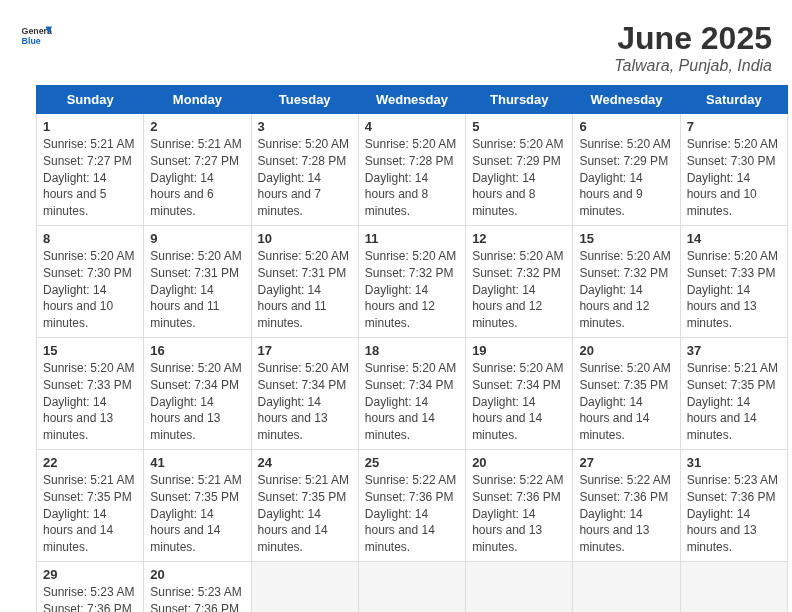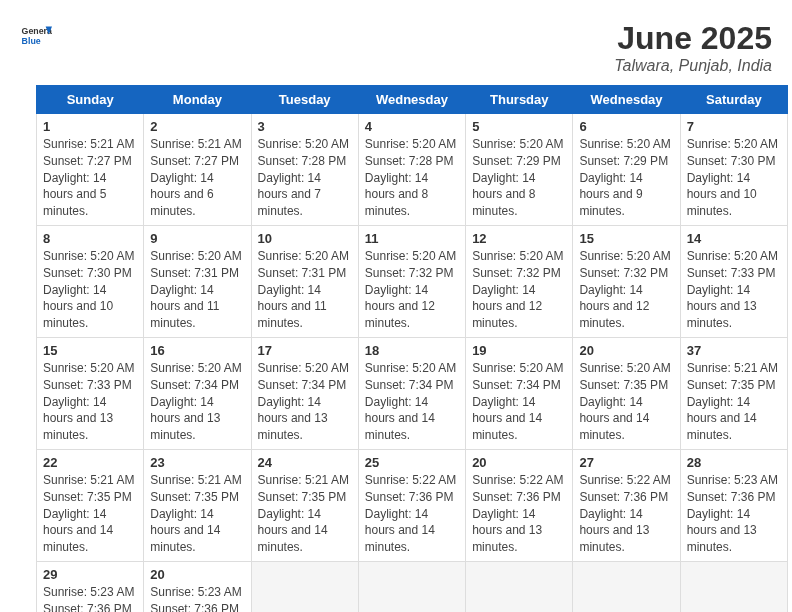--- a/index.html
+++ b/index.html
@@ -198,41 +198,41 @@
           <div class="day-number">37</div>
           <div class="day-info">Sunrise: 5:21 AM<br>Sunset: 7:35 PM<br>Daylight: 14 hours and 14 minutes.</div>
         </td>
       </tr>
       <tr>
         <td class="day-cell">
           <div class="day-number">22</div>
           <div class="day-info">Sunrise: 5:21 AM<br>Sunset: 7:35 PM<br>Daylight: 14 hours and 14 minutes.</div>
         </td>
         <td class="day-cell">
-          <div class="day-number">23</div>
+          <div class="day-number">41</div>
           <div class="day-info">Sunrise: 5:21 AM<br>Sunset: 7:35 PM<br>Daylight: 14 hours and 14 minutes.</div>
         </td>
         <td class="day-cell">
           <div class="day-number">24</div>
           <div class="day-info">Sunrise: 5:21 AM<br>Sunset: 7:35 PM<br>Daylight: 14 hours and 14 minutes.</div>
         </td>
         <td class="day-cell">
           <div class="day-number">25</div>
           <div class="day-info">Sunrise: 5:22 AM<br>Sunset: 7:36 PM<br>Daylight: 14 hours and 14 minutes.</div>
         </td>
         <td class="day-cell">
           <div class="day-number">20</div>
           <div class="day-info">Sunrise: 5:22 AM<br>Sunset: 7:36 PM<br>Daylight: 14 hours and 13 minutes.</div>
         </td>
         <td class="day-cell">
           <div class="day-number">27</div>
           <div class="day-info">Sunrise: 5:22 AM<br>Sunset: 7:36 PM<br>Daylight: 14 hours and 13 minutes.</div>
         </td>
         <td class="day-cell">
-          <div class="day-number">28</div>
+          <div class="day-number">31</div>
           <div class="day-info">Sunrise: 5:23 AM<br>Sunset: 7:36 PM<br>Daylight: 14 hours and 13 minutes.</div>
         </td>
       </tr>
       <tr>
         <td class="day-cell">
           <div class="day-number">29</div>
           <div class="day-info">Sunrise: 5:23 AM<br>Sunset: 7:36 PM<br>Daylight: 14 hours and 13 minutes.</div>
         </td>
         <td class="day-cell">
           <div class="day-number">20</div>

